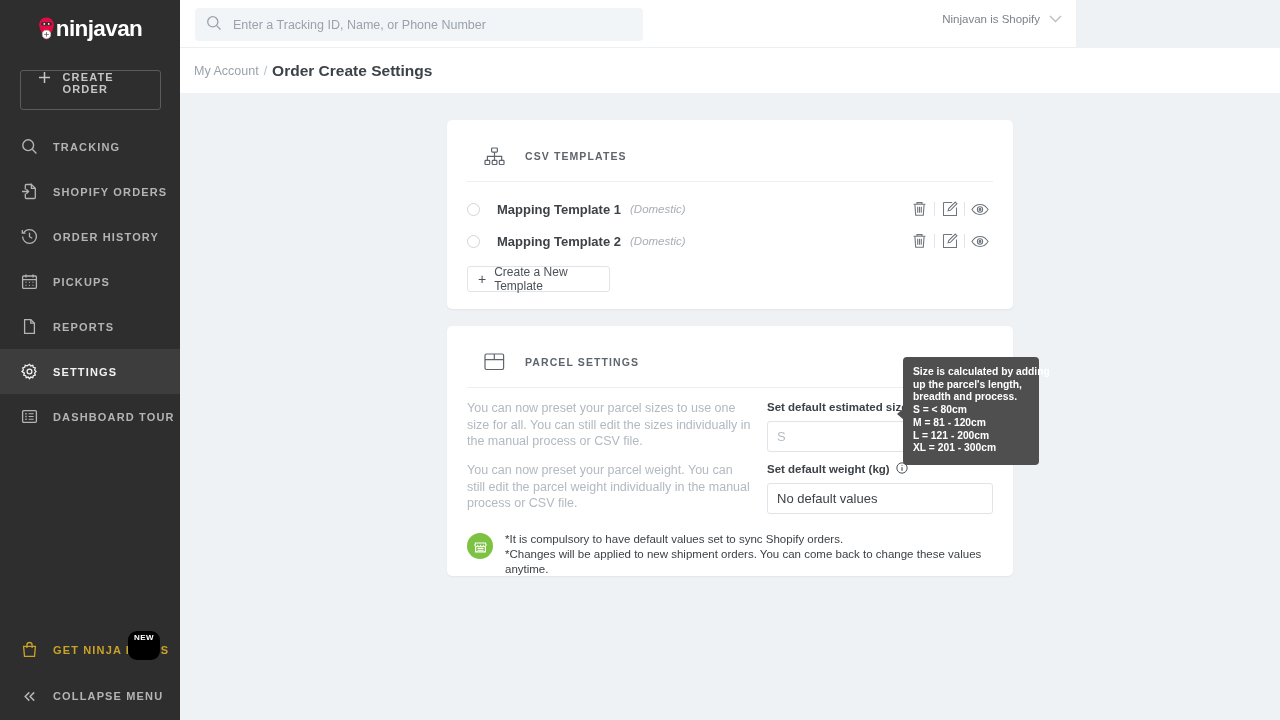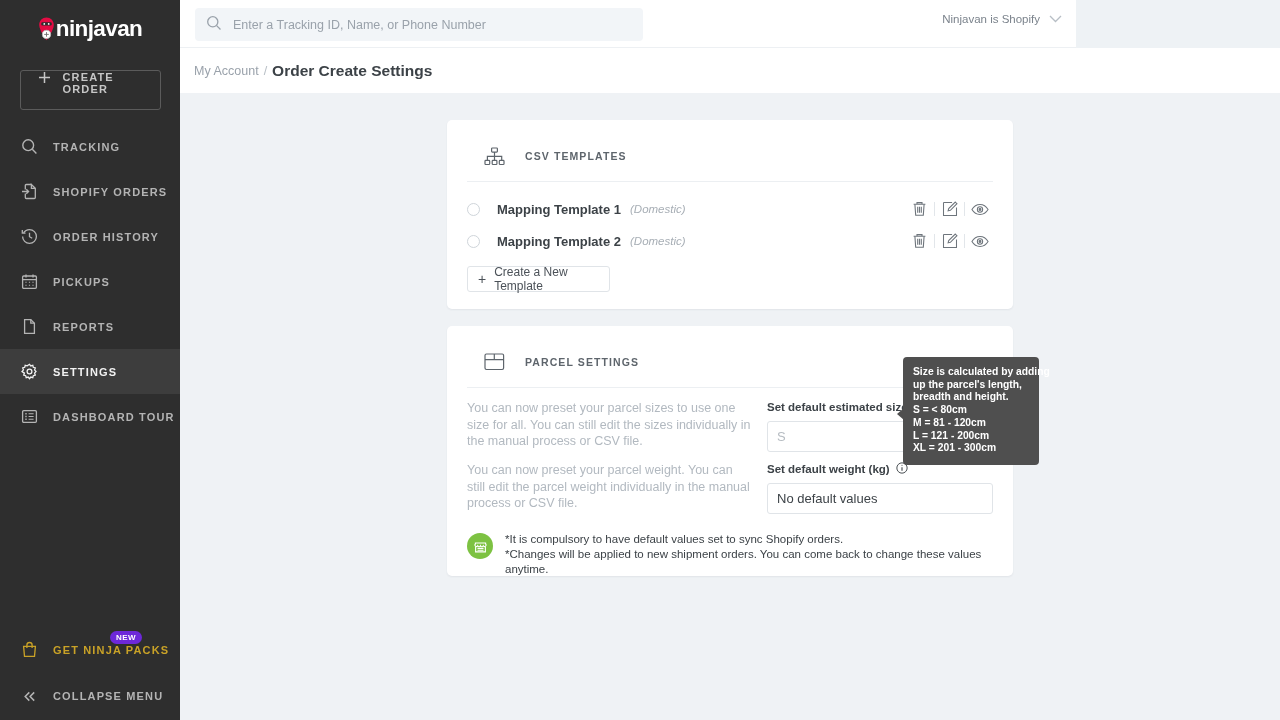--- a/index.html
+++ b/index.html
@@ -46,24 +46,24 @@
   .nav-ic svg { display:block; }
 
   .bottom-block { position: absolute; left: 0; bottom: 0; width: 180px; }
   .ninja-packs {
     height: 45px; display: flex; align-items: center; gap: 14px;
     padding-left: 19px; cursor: pointer; position: relative;
     font-size: 11px; letter-spacing: 1.15px; font-weight: bold;
     color: #c9a227;
   }
   .new-badge {
-    position: absolute; left: 110px; top: 4px;
-    background: #6d28d9; color: #fff; border-radius: 9px;
+    position: absolute; left: 128px; top: 4px;
+    background: #000000; color: #fff; border-radius: 9px;
     font-size: 8px; font-weight: bold; letter-spacing: .5px;
-    padding: 2px 6px 2px 6px;
+    padding: 2px 6px 18px 6px;
   }
   .collapse-menu {
     height: 48px; display: flex; align-items: center; gap: 14px;
     padding-left: 19px; cursor: pointer;
     font-size: 11px; letter-spacing: 1.15px; font-weight: bold;
     color: #b4b4b4;
   }
 
   
   #topbar {
@@ -510,19 +510,19 @@
       <div class="note-text">
         <div>*It is compulsory to have default values set to sync Shopify orders.</div>
         <div>*Changes will be applied to new shipment orders. You can come back to change these values anytime.</div>
       </div>
     </div>
   </div>
 
   <div id="tooltip">
     <div class="tt-line">Size is calculated by adding</div>
     <div class="tt-line">up the parcel's length,</div>
-    <div class="tt-line">breadth and height.</div>
+    <div class="tt-line">breadth and process.</div>
     <div class="tt-line">S = &lt; 80cm</div>
     <div class="tt-line">M = 81 - 120cm</div>
     <div class="tt-line">L = 121 - 200cm</div>
     <div class="tt-line">XL = 201 - 300cm</div>
   </div>
 </div>
 
 </body></html>

